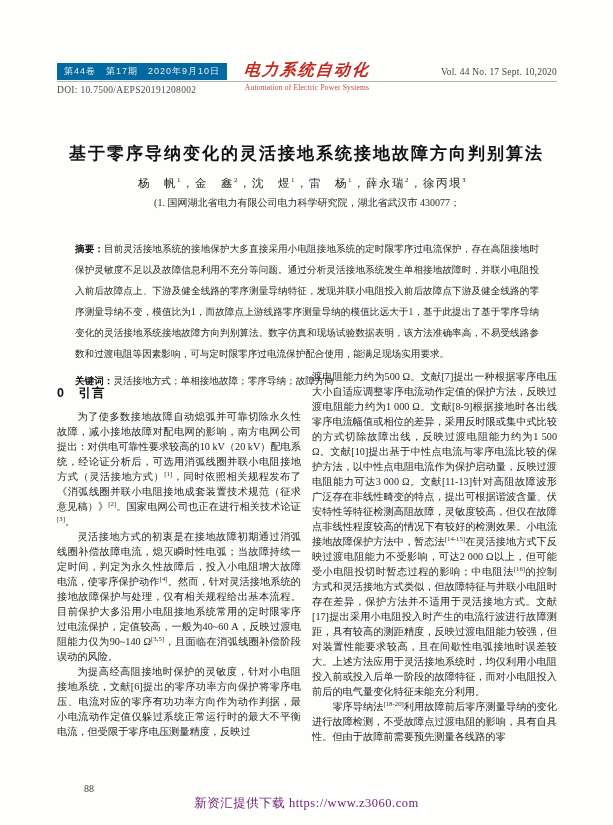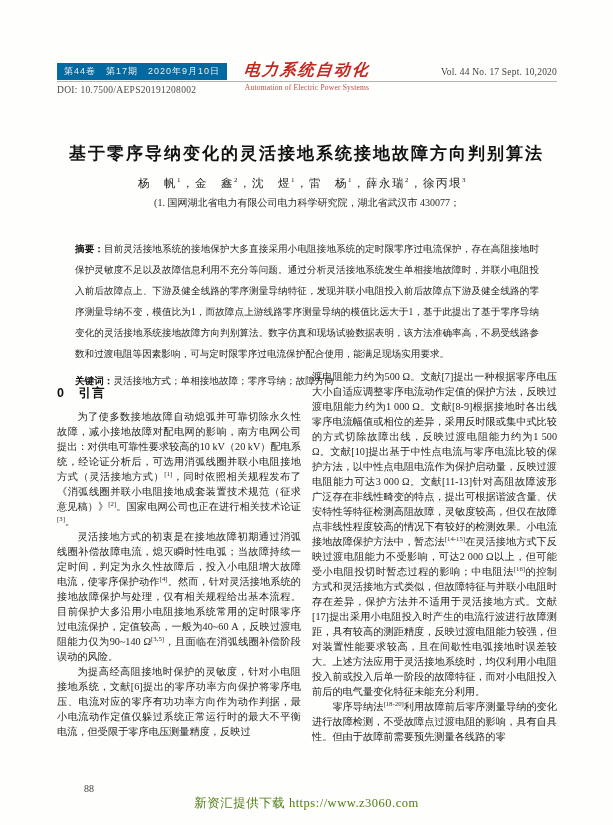--- a/index.html
+++ b/index.html
@@ -62,21 +62,21 @@
   .col p.cont{text-indent:0;}
   .col sup{font-size:6.8px;line-height:0;}
   
   .footnote{position:absolute;left:57px;top:721px;width:250px;font-size:8.8px;
     line-height:13px;color:#2b2b2b;}
   .footnote-rule{width:92px;border-top:1px solid #3a3a3a;margin-bottom:6px;}
   
   .pageno{position:absolute;left:84px;top:783px;font-size:10px;color:#3c3c3c;text-align:center;}
   .watermark{
     position:absolute;left:0;right:0;top:795px;text-align:center;
-    font-size:12.5px;letter-spacing:.5px;color:#4d7c0f;text-decoration:none;
+    font-size:12.5px;letter-spacing:.5px;color:#701a75;text-decoration:none;
     font-family:"Liberation Serif","DejaVu Serif",serif;
   }
 </style>
 </head>
 <body>
 
 <div class="page">
 
   <div class="header">
     <div class="header-rule"></div>

